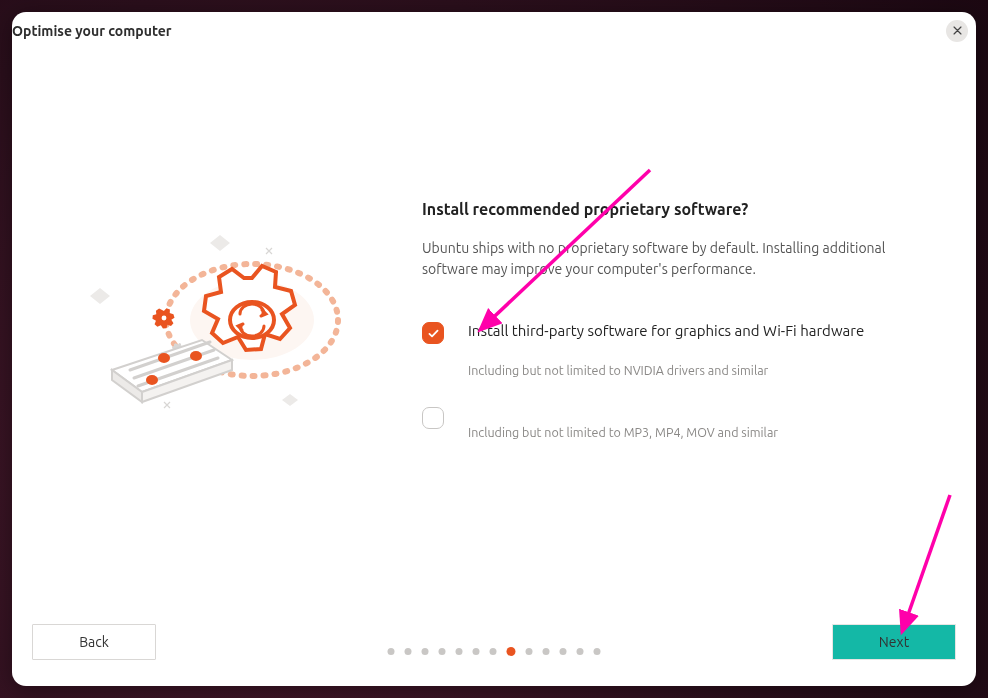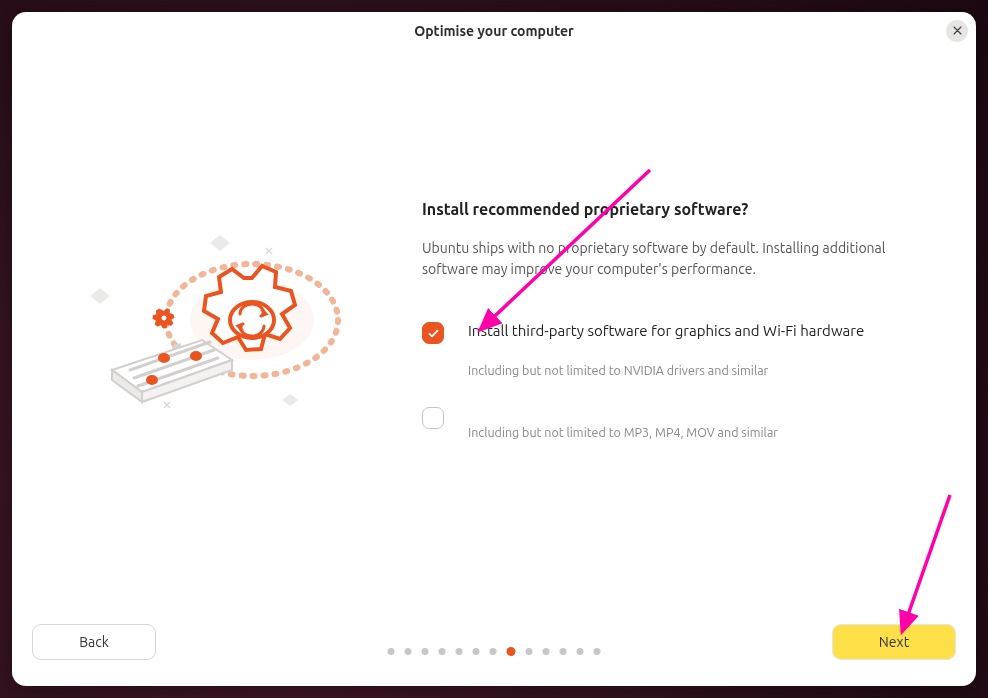--- a/index.html
+++ b/index.html
@@ -16,21 +16,21 @@
     border-radius: 14px;
     box-shadow: 0 4px 24px rgba(0,0,0,0.4);
     display: flex;
     flex-direction: column;
     overflow: hidden;
   }
   .titlebar {
     height: 38px;
     display: flex;
     align-items: center;
-    justify-content: center;
+    justify-content: flex-start;
     position: relative;
     font-size: 14px;
     font-weight: 600;
     color: #2e2e2e;
   }
   .close-btn {
     position: absolute;
     right: 8px; top: 8px;
     width: 22px; height: 22px;
     border-radius: 50%;
@@ -105,30 +105,30 @@
     height: 76px;
     display: flex;
     align-items: center;
     justify-content: space-between;
     padding: 0 20px 12px 20px;
     position: relative;
   }
   .btn {
     min-width: 124px;
     height: 36px;
-    border-radius: 9px;
+    border-radius: 1px;
     font-size: 14px;
     display: flex; align-items: center; justify-content: center;
     cursor: pointer;
     background: #fff;
     border: 1px solid #d9d7d5;
     color: #333;
   }
   .btn.next {
-    background: #fde047;
+    background: #14b8a6;
     border-color: #e7e5e3;
   }
   .dots {
     position: absolute;
     left: 50%; transform: translateX(-50%);
     bottom: 30px;
     display: flex;
     gap: 10px;
   }
   .dot {

